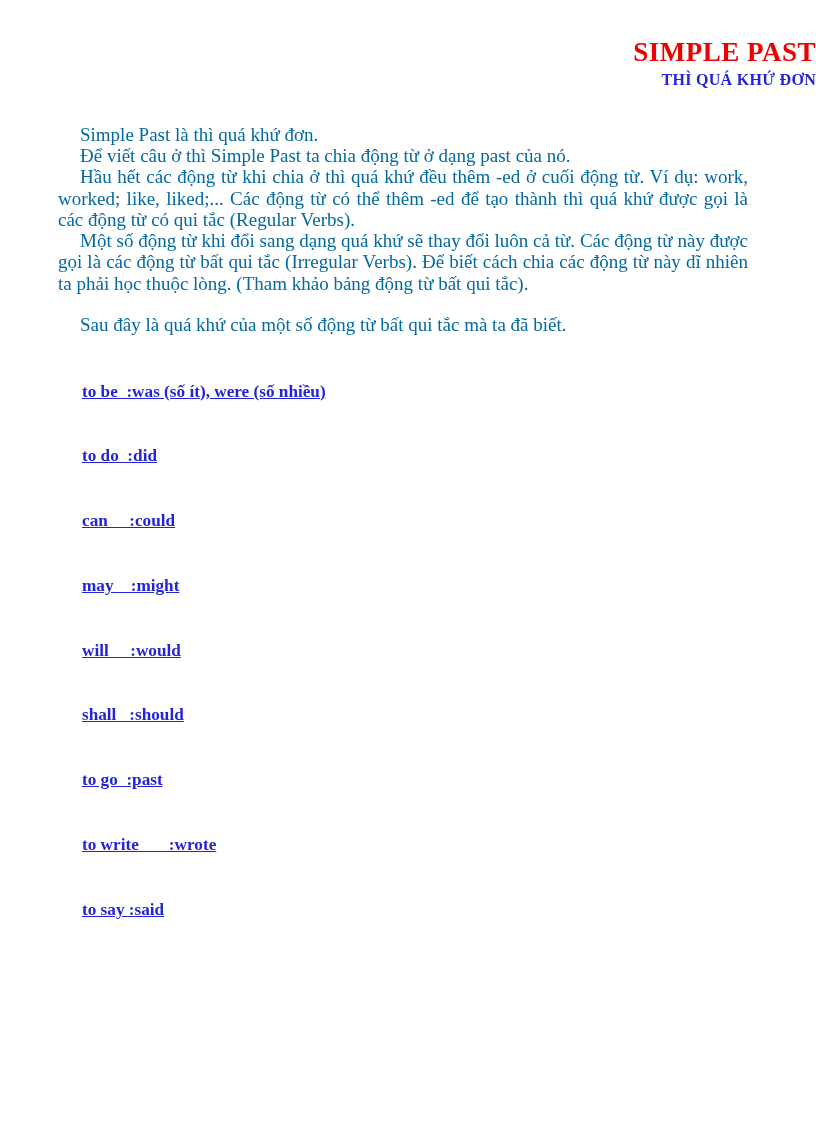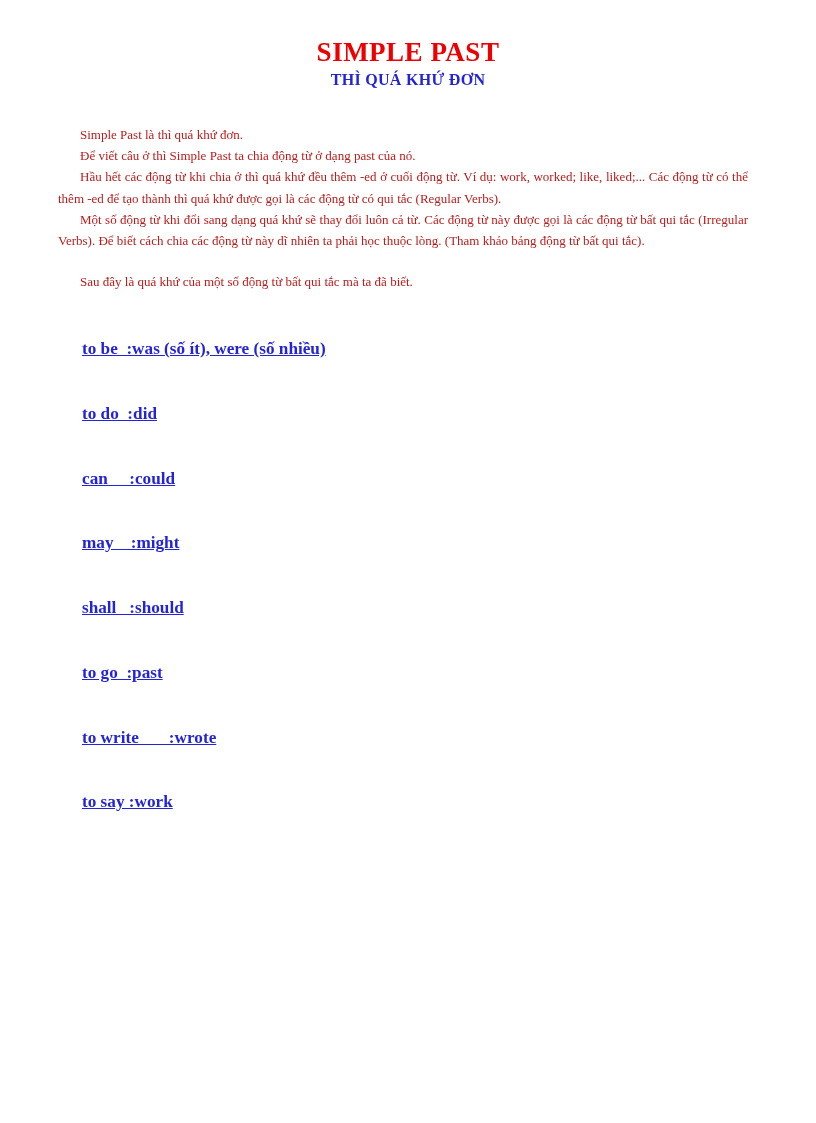--- a/index.html
+++ b/index.html
@@ -16,21 +16,21 @@
   }
   .page {
     position: relative;
     width: 816px;
     height: 1123px;
     box-sizing: border-box;
   }
 
   
   .title-block {
-    text-align: center;
+    text-align: right;
     margin-top: 38px;
   }
   .title-main {
     color: #ef0000;
     font-weight: bold;
     font-size: 27px;
     letter-spacing: 0.5px;
     line-height: 1.1;
     display: block;
   }
@@ -41,22 +41,22 @@
     letter-spacing: 0.3px;
     line-height: 1.25;
     display: block;
     margin-top: 2px;
   }
 
   
   .prose {
     margin: 0 68px 0 58px;
     padding-top: 34px;
-    color: #b91c1c;
-    font-size: 13px;
+    color: #0369a1;
+    font-size: 19px;
     line-height: 21.3px;
     text-align: justify;
   }
   .prose p {
     margin: 0;
   }
   .indent {
     text-indent: 22px;
   }
   .gap-top {
@@ -95,24 +95,25 @@
     <p class="indent">Hầu hết các động từ khi  chia ở thì quá khứ đều thêm -ed ở cuối động từ. Ví dụ: work, worked; like,  liked;... Các động từ có thể thêm -ed để tạo thành thì quá khứ được gọi là các động từ có qui tắc (Regular Verbs).</p>
     <p class="indent">Một số động từ khi đổi sang dạng quá khứ sẽ thay đổi luôn cả từ. Các động từ này được gọi là các động từ bất qui tắc (Irregular  Verbs). Để biết cách chia các động từ này dĩ nhiên ta phải học thuộc lòng.  (Tham khảo bảng động từ bất qui tắc).</p>
     <p class="indent gap-top">Sau đây là quá khứ của một số động từ bất qui tắc mà ta  đã biết.</p>
   </div>
 
   <div class="verb-list">
     <div class="verb-line">to be  :was (số ít), were (số nhiều)</div>
     <div class="verb-line">to do  :did</div>
     <div class="verb-line">can     :could</div>
     <div class="verb-line">may    :might</div>
+    <div class="verb-line">will     :would</div>
     <div class="verb-line">shall   :should</div>
     <div class="verb-line">to go  :past</div>
     <div class="verb-line">to write       :wrote</div>
-    <div class="verb-line">to say :work</div>
+    <div class="verb-line">to say :said</div>
     
     
     
     
     
     
     
     
     
     

